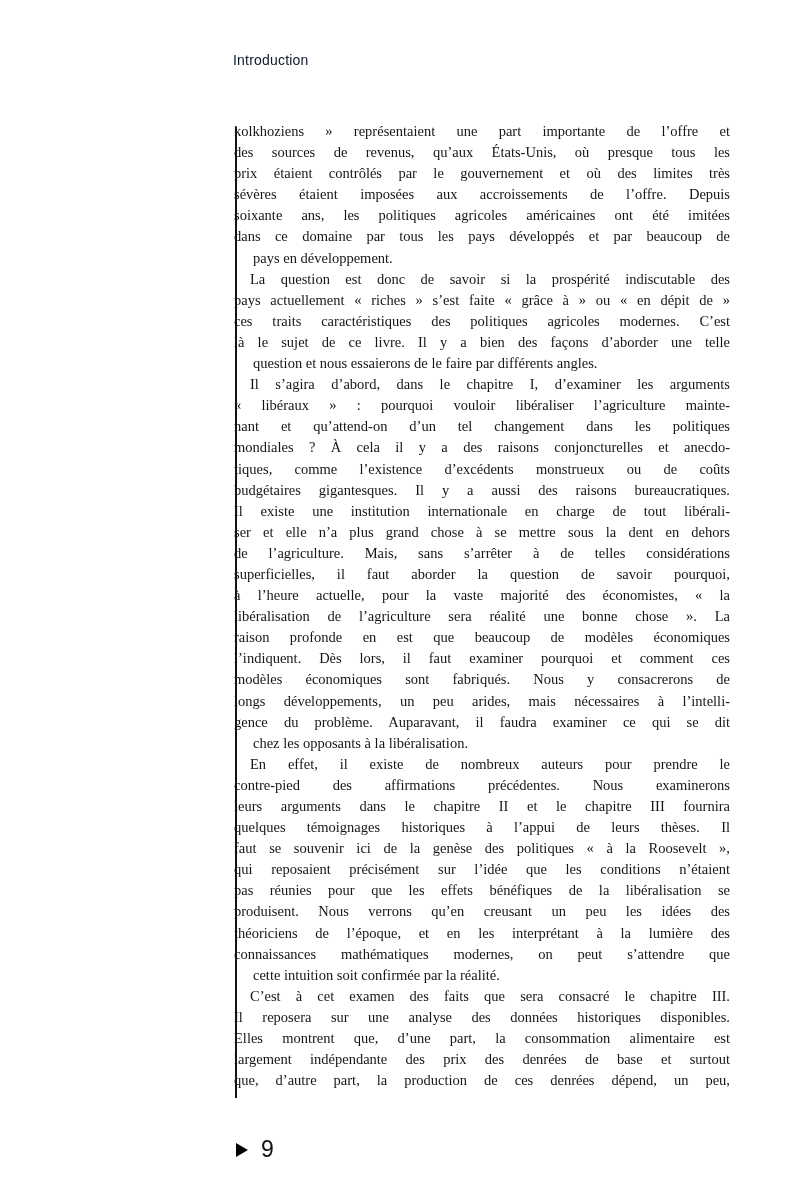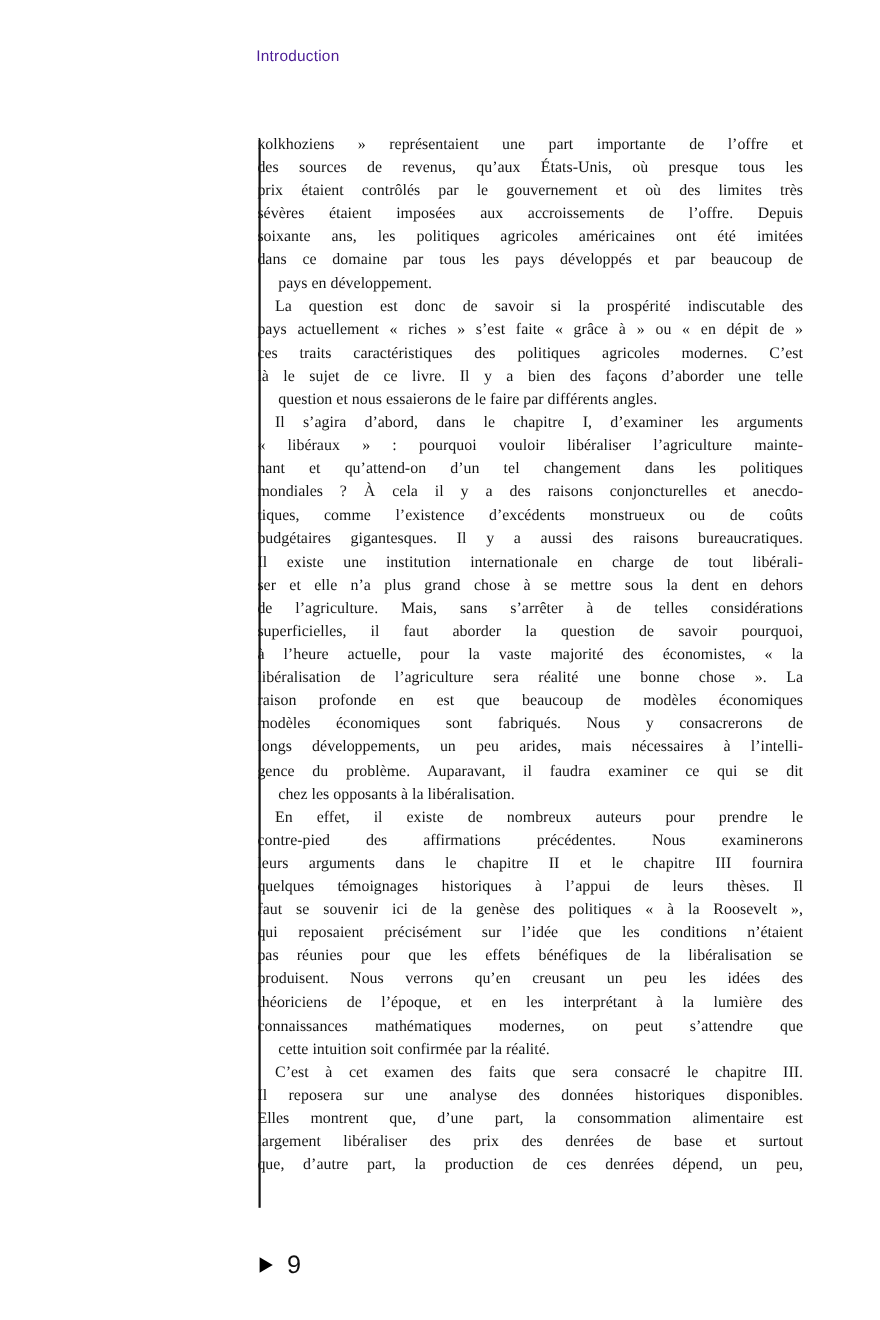--- a/index.html
+++ b/index.html
@@ -7,25 +7,25 @@
     position: relative;
     width: 800px;
     height: 1200px;
     background: #ffffff;
     overflow: hidden;
     font-family: "Liberation Serif", serif;
   }
   .running-head {
     position: absolute;
     left: 233px;
-    top: 42px;
+    top: 52px;
     font-family: "Liberation Sans", sans-serif;
     font-size: 14px;
     letter-spacing: 0.2px;
-    color: #4c1d95;
+    color: #0f172a;
   }
   .margin-rule {
     position: absolute;
     left: 235px;
     top: 127px;
     width: 1.5px;
     height: 971px;
     background: #141414;
   }
   .text-block {
@@ -94,39 +94,40 @@
       <div class="line">mondiales ? À cela il y a des raisons conjoncturelles et anecdo-</div>
       <div class="line">tiques, comme l’existence d’excédents monstrueux ou de coûts</div>
       <div class="line">budgétaires gigantesques. Il y a aussi des raisons bureaucratiques.</div>
       <div class="line">Il existe une institution internationale en charge de tout libérali-</div>
       <div class="line">ser et elle n’a plus grand chose à se mettre sous la dent en dehors</div>
       <div class="line">de l’agriculture. Mais, sans s’arrêter à de telles considérations</div>
       <div class="line">superficielles, il faut aborder la question de savoir pourquoi,</div>
       <div class="line">à l’heure actuelle, pour la vaste majorité des économistes, « la</div>
       <div class="line">libéralisation de l’agriculture sera réalité une bonne chose ». La</div>
       <div class="line">raison profonde en est que beaucoup de modèles économiques</div>
+      <div class="line">l’indiquent. Dès lors, il faut examiner pourquoi et comment ces</div>
       <div class="line">modèles économiques sont fabriqués. Nous y consacrerons de</div>
       <div class="line">longs développements, un peu arides, mais nécessaires à l’intelli-</div>
       <div class="line">gence du problème. Auparavant, il faudra examiner ce qui se dit</div>
       <div class="line end">chez les opposants à la libéralisation.</div>
       <div class="line indent">En effet, il existe de nombreux auteurs pour prendre le</div>
       <div class="line">contre-pied des affirmations précédentes. Nous examinerons</div>
       <div class="line">leurs arguments dans le chapitre II et le chapitre III fournira</div>
       <div class="line">quelques témoignages historiques à l’appui de leurs thèses. Il</div>
       <div class="line">faut se souvenir ici de la genèse des politiques « à la Roosevelt »,</div>
       <div class="line">qui reposaient précisément sur l’idée que les conditions n’étaient</div>
       <div class="line">pas réunies pour que les effets bénéfiques de la libéralisation se</div>
       <div class="line">produisent. Nous verrons qu’en creusant un peu les idées des</div>
       <div class="line">théoriciens de l’époque, et en les interprétant à la lumière des</div>
       <div class="line">connaissances mathématiques modernes, on peut s’attendre que</div>
       <div class="line end">cette intuition soit confirmée par la réalité.</div>
       <div class="line indent">C’est à cet examen des faits que sera consacré le chapitre III.</div>
       <div class="line">Il reposera sur une analyse des données historiques disponibles.</div>
       <div class="line">Elles montrent que, d’une part, la consommation alimentaire est</div>
-      <div class="line">largement libéraliser des prix des denrées de base et surtout</div>
+      <div class="line">largement indépendante des prix des denrées de base et surtout</div>
       <div class="line">que, d’autre part, la production de ces denrées dépend, un peu,</div>
     </div>
 
   <div class="footer">
     <span class="tri"></span>
     <span class="page-num">9</span>
   </div>
 
 </div>
 

